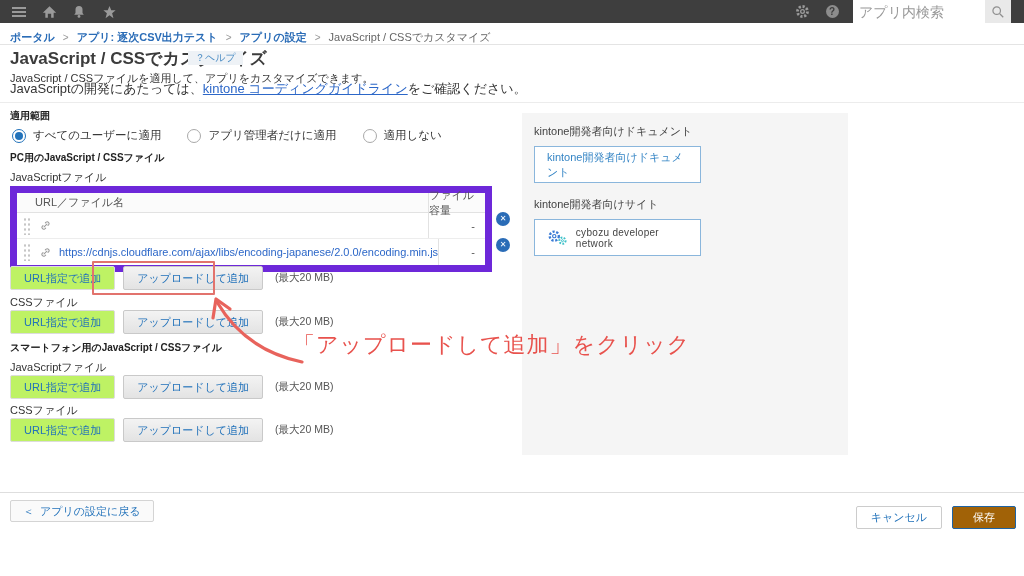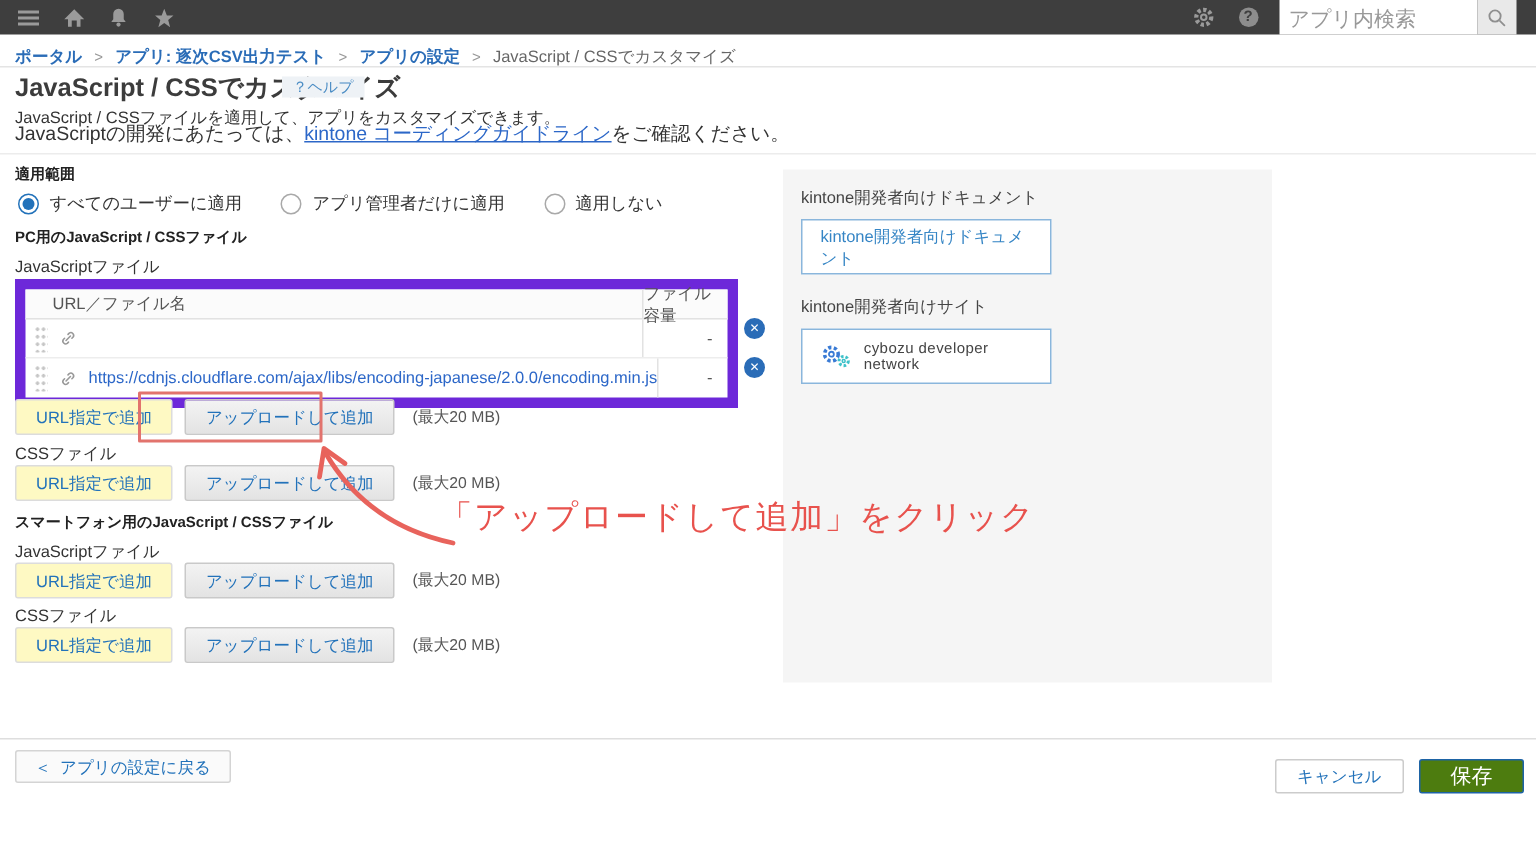--- a/index.html
+++ b/index.html
@@ -60,21 +60,21 @@
           background-size:4px 5px; }
   .url-link { font-size:11px; color:#2c67c8; text-decoration:none; cursor:pointer;
               white-space:nowrap; overflow:hidden; text-overflow:ellipsis; }
   .del-btn { position:absolute; left:496px; width:14px; height:14px; border-radius:50%;
              background:#2a6cb7; color:#fff; font-size:8px; line-height:14px; text-align:center;
              border:none; cursor:pointer; padding:0; }
   
   .btn-row { position:absolute; left:10px; display:flex; align-items:center; gap:8px; }
   .btn { height:24px; font-size:11px; color:#2272ba; border-radius:2px; cursor:pointer;
          padding:0 13px; font-family:inherit; }
-  .btn-light { background:#fef9c3; border:1px solid #dcdcdc; }
+  .btn-light { background:#bef264; border:1px solid #dcdcdc; }
   .btn-gray  { background:linear-gradient(#f3f3f3,#e3e3e3); border:1px solid #c9c9c9; }
   .max-note { font-size:10.5px; color:#555; margin-left:4px; }
   
   .side-panel { position:absolute; top:113px; left:522px; width:326px; height:342px; background:#f5f5f5;
                 padding:11px 0 0 12px; }
   .side-label { font-size:11px; color:#444; margin-bottom:7px; }
   .side-box { width:167px; height:37px; background:#fff; border:1px solid #8ab6dc; display:flex;
               align-items:center; padding:0 12px; margin-bottom:14px; cursor:pointer; text-decoration:none; }
   .side-box .doc-link { font-size:11px; color:#3585c5; }
   .side-box .site-text { font-size:10px; color:#444; margin-left:7px; letter-spacing:.3px; }
@@ -85,22 +85,22 @@
                letter-spacing:1px; pointer-events:none; }
   .anno-svg { position:absolute; top:0; left:0; pointer-events:none; }
   
   .rule-bottom { position:absolute; top:492px; left:0; width:1024px; height:1px; background:#dedede; }
   .back-btn { position:absolute; left:10px; top:500px; height:22px; background:#fafafa;
               border:1px solid #d4d4d4; border-radius:2px; font-size:11px; color:#2272ba;
               padding:0 12px; cursor:pointer; display:flex; align-items:center; gap:6px; font-family:inherit; }
   .footer-actions { position:absolute; right:8px; top:506px; display:flex; gap:10px; }
   .cancel-btn { height:23px; background:#fff; border:1px solid #ccc; border-radius:2px;
                 font-size:11px; color:#2272ba; padding:0 14px; cursor:pointer; font-family:inherit; }
-  .save-btn { height:23px; background:#4d7c0f; border:1px solid #1d63a5; border-radius:2px;
-              font-size:14px; color:#fff; padding:0 20px; cursor:pointer; font-family:Liberation Sans, sans-serif; }
+  .save-btn { height:23px; background:#a16207; border:1px solid #1d63a5; border-radius:2px;
+              font-size:11px; color:#fff; padding:0 20px; cursor:pointer; font-family:Liberation Sans, sans-serif; }
 </style>
 </head>
 <body>
 
 <div id="screen">
 
   <header class="topbar">
     <div class="tb-icon">
       <div class="hamburger">
           <div></div>

